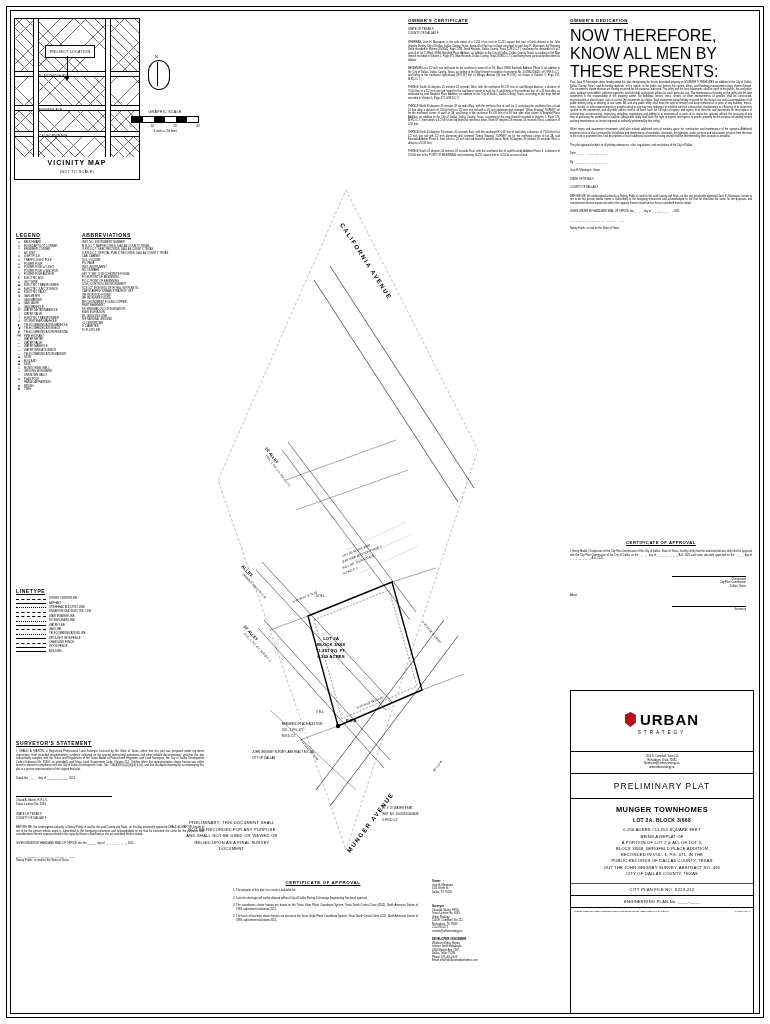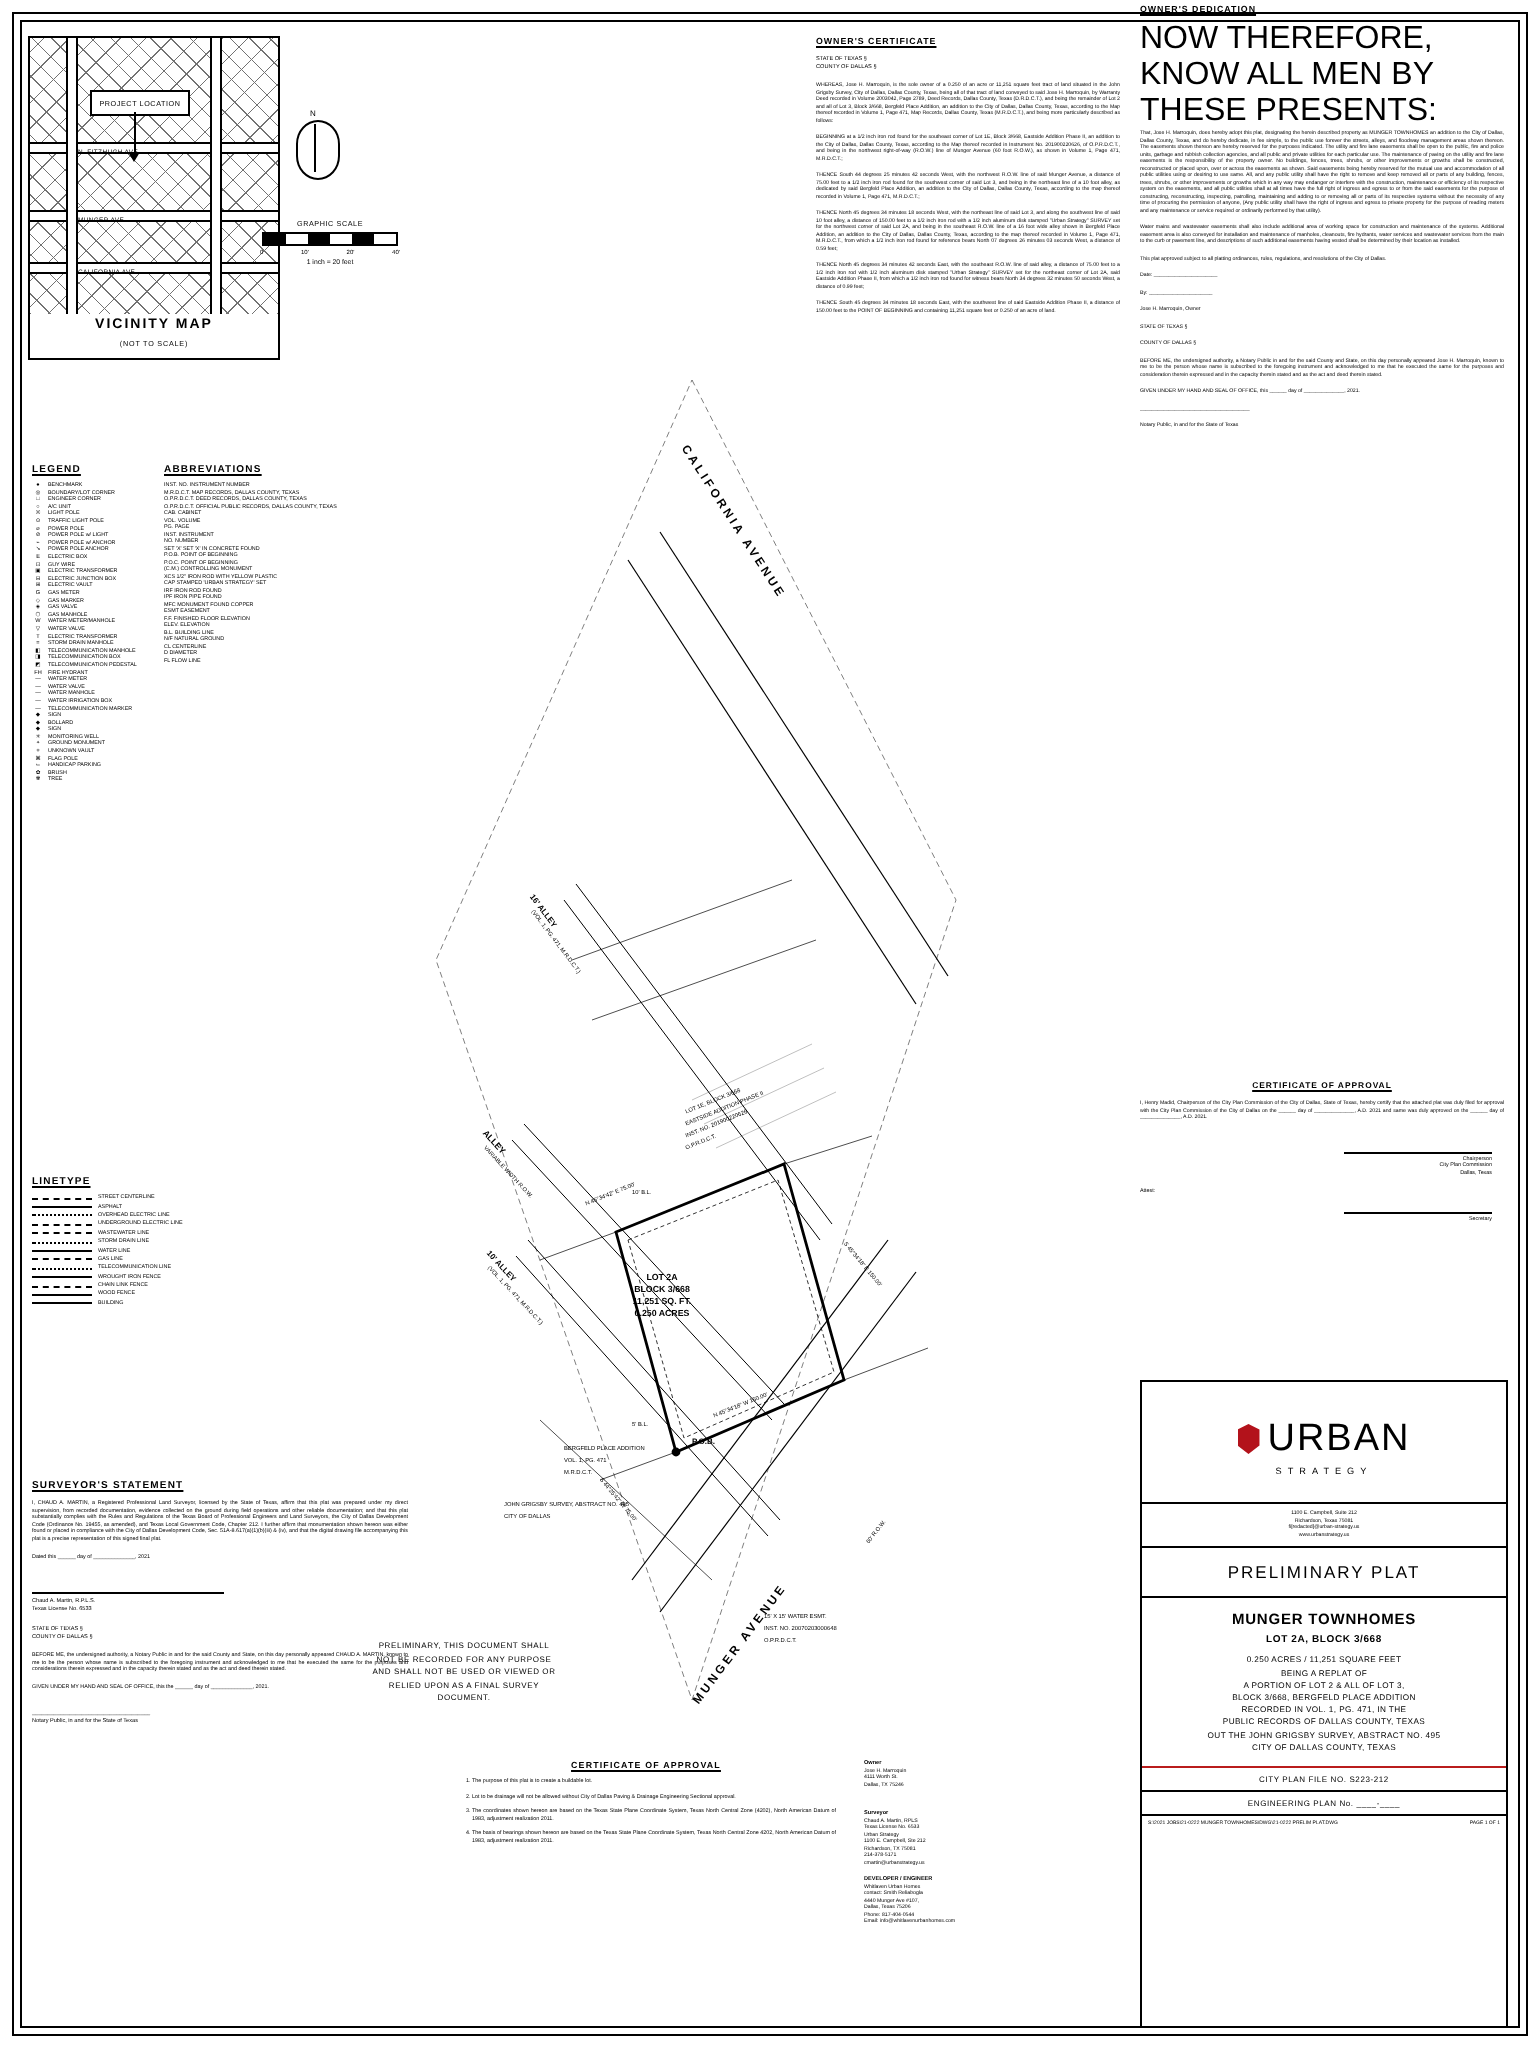--- a/index.html
+++ b/index.html
@@ -69,36 +69,36 @@
   
   .drawing{position:absolute;left:196px;top:150px;width:300px;height:740px;}
   .txt{position:absolute;font-size:2.9px;white-space:nowrap;}
   .txt.b{font-weight:bold;}
   .street{position:absolute;font-size:6px;letter-spacing:1.6px;font-weight:bold;}
   .lot-box{position:absolute;left:98px;top:520px;width:74px;text-align:center;font-size:4.4px;line-height:6px;font-weight:bold;}
   .pob{position:absolute;font-size:4px;font-weight:bold;}
 
   
   .col-own{position:absolute;left:408px;top:18px;width:152px;}
-  .col-ded{position:absolute;left:570px;top:2px;width:182px;}
+  .col-ded{position:absolute;left:570px;top:18px;width:182px;}
   .col-own h4,.col-ded h4{margin:0 0 4px 0;font-size:4.4px;letter-spacing:.5px;text-decoration:underline;}
   .col-own p,.col-ded p{margin:0 0 5px 0;font-size:2.6px;line-height:3.5px;text-align:justify;}
   .statecty{font-size:2.8px;line-height:4px;margin-bottom:6px;}
 
   .cert-appr{position:absolute;left:570px;top:540px;width:182px;}
   .cert-appr h4{margin:0 0 5px 0;font-size:4.2px;letter-spacing:.5px;text-align:center;text-decoration:underline;}
   .cert-appr p{margin:0 0 6px 0;font-size:2.6px;line-height:3.6px;text-align:justify;}
   .sig-sm{border-bottom:0.6px solid #000;height:9px;width:74px;margin-left:auto;margin-right:6px;}
   .sig-cap{font-size:2.7px;text-align:right;margin:1px 6px 5px 0;line-height:3.6px;}
 
   
   .titleblock{position:absolute;left:570px;top:690px;width:182px;height:322px;border:1px solid #000;background:#fff;}
   .tb-logo{height:56px;border-bottom:1px solid #000;display:flex;flex-direction:column;align-items:center;justify-content:center;padding-top:4px;}
   .tb-logo .mark{display:flex;align-items:center;gap:4px;}
-  .tb-logo .u{font-size:19px;font-weight:normal;letter-spacing:1px;}
+  .tb-logo .u{font-size:15px;font-weight:bold;letter-spacing:1px;}
   .tb-logo .shield{width:11px;height:15px;background:#b3121b;clip-path:polygon(50% 0,100% 18%,100% 72%,50% 100%,0 72%,0 18%);}
   .tb-logo .strategy{font-size:4.6px;letter-spacing:3px;margin-top:2px;}
   .tb-addr{font-size:2.6px;line-height:3.6px;text-align:center;padding:3px 0 4px;border-bottom:1px solid #000;}
   .tb-prelim{font-size:8.5px;letter-spacing:1px;text-align:center;padding:7px 0;border-bottom:1px solid #000;}
   .tb-body{padding:6px 4px;text-align:center;border-bottom:1px solid #b91c1c;}
   .tb-body .main{font-size:7.5px;font-weight:bold;letter-spacing:.4px;margin-bottom:3px;}
   .tb-body .l2{font-size:5px;font-weight:bold;letter-spacing:.3px;margin-bottom:4px;}
   .tb-body .ln{font-size:4.1px;line-height:6.2px;letter-spacing:.2px;}
   .tb-files{font-size:4px;letter-spacing:.3px;text-align:center;}
   .tb-files div{padding:3px 0;border-bottom:1px solid #000;}

